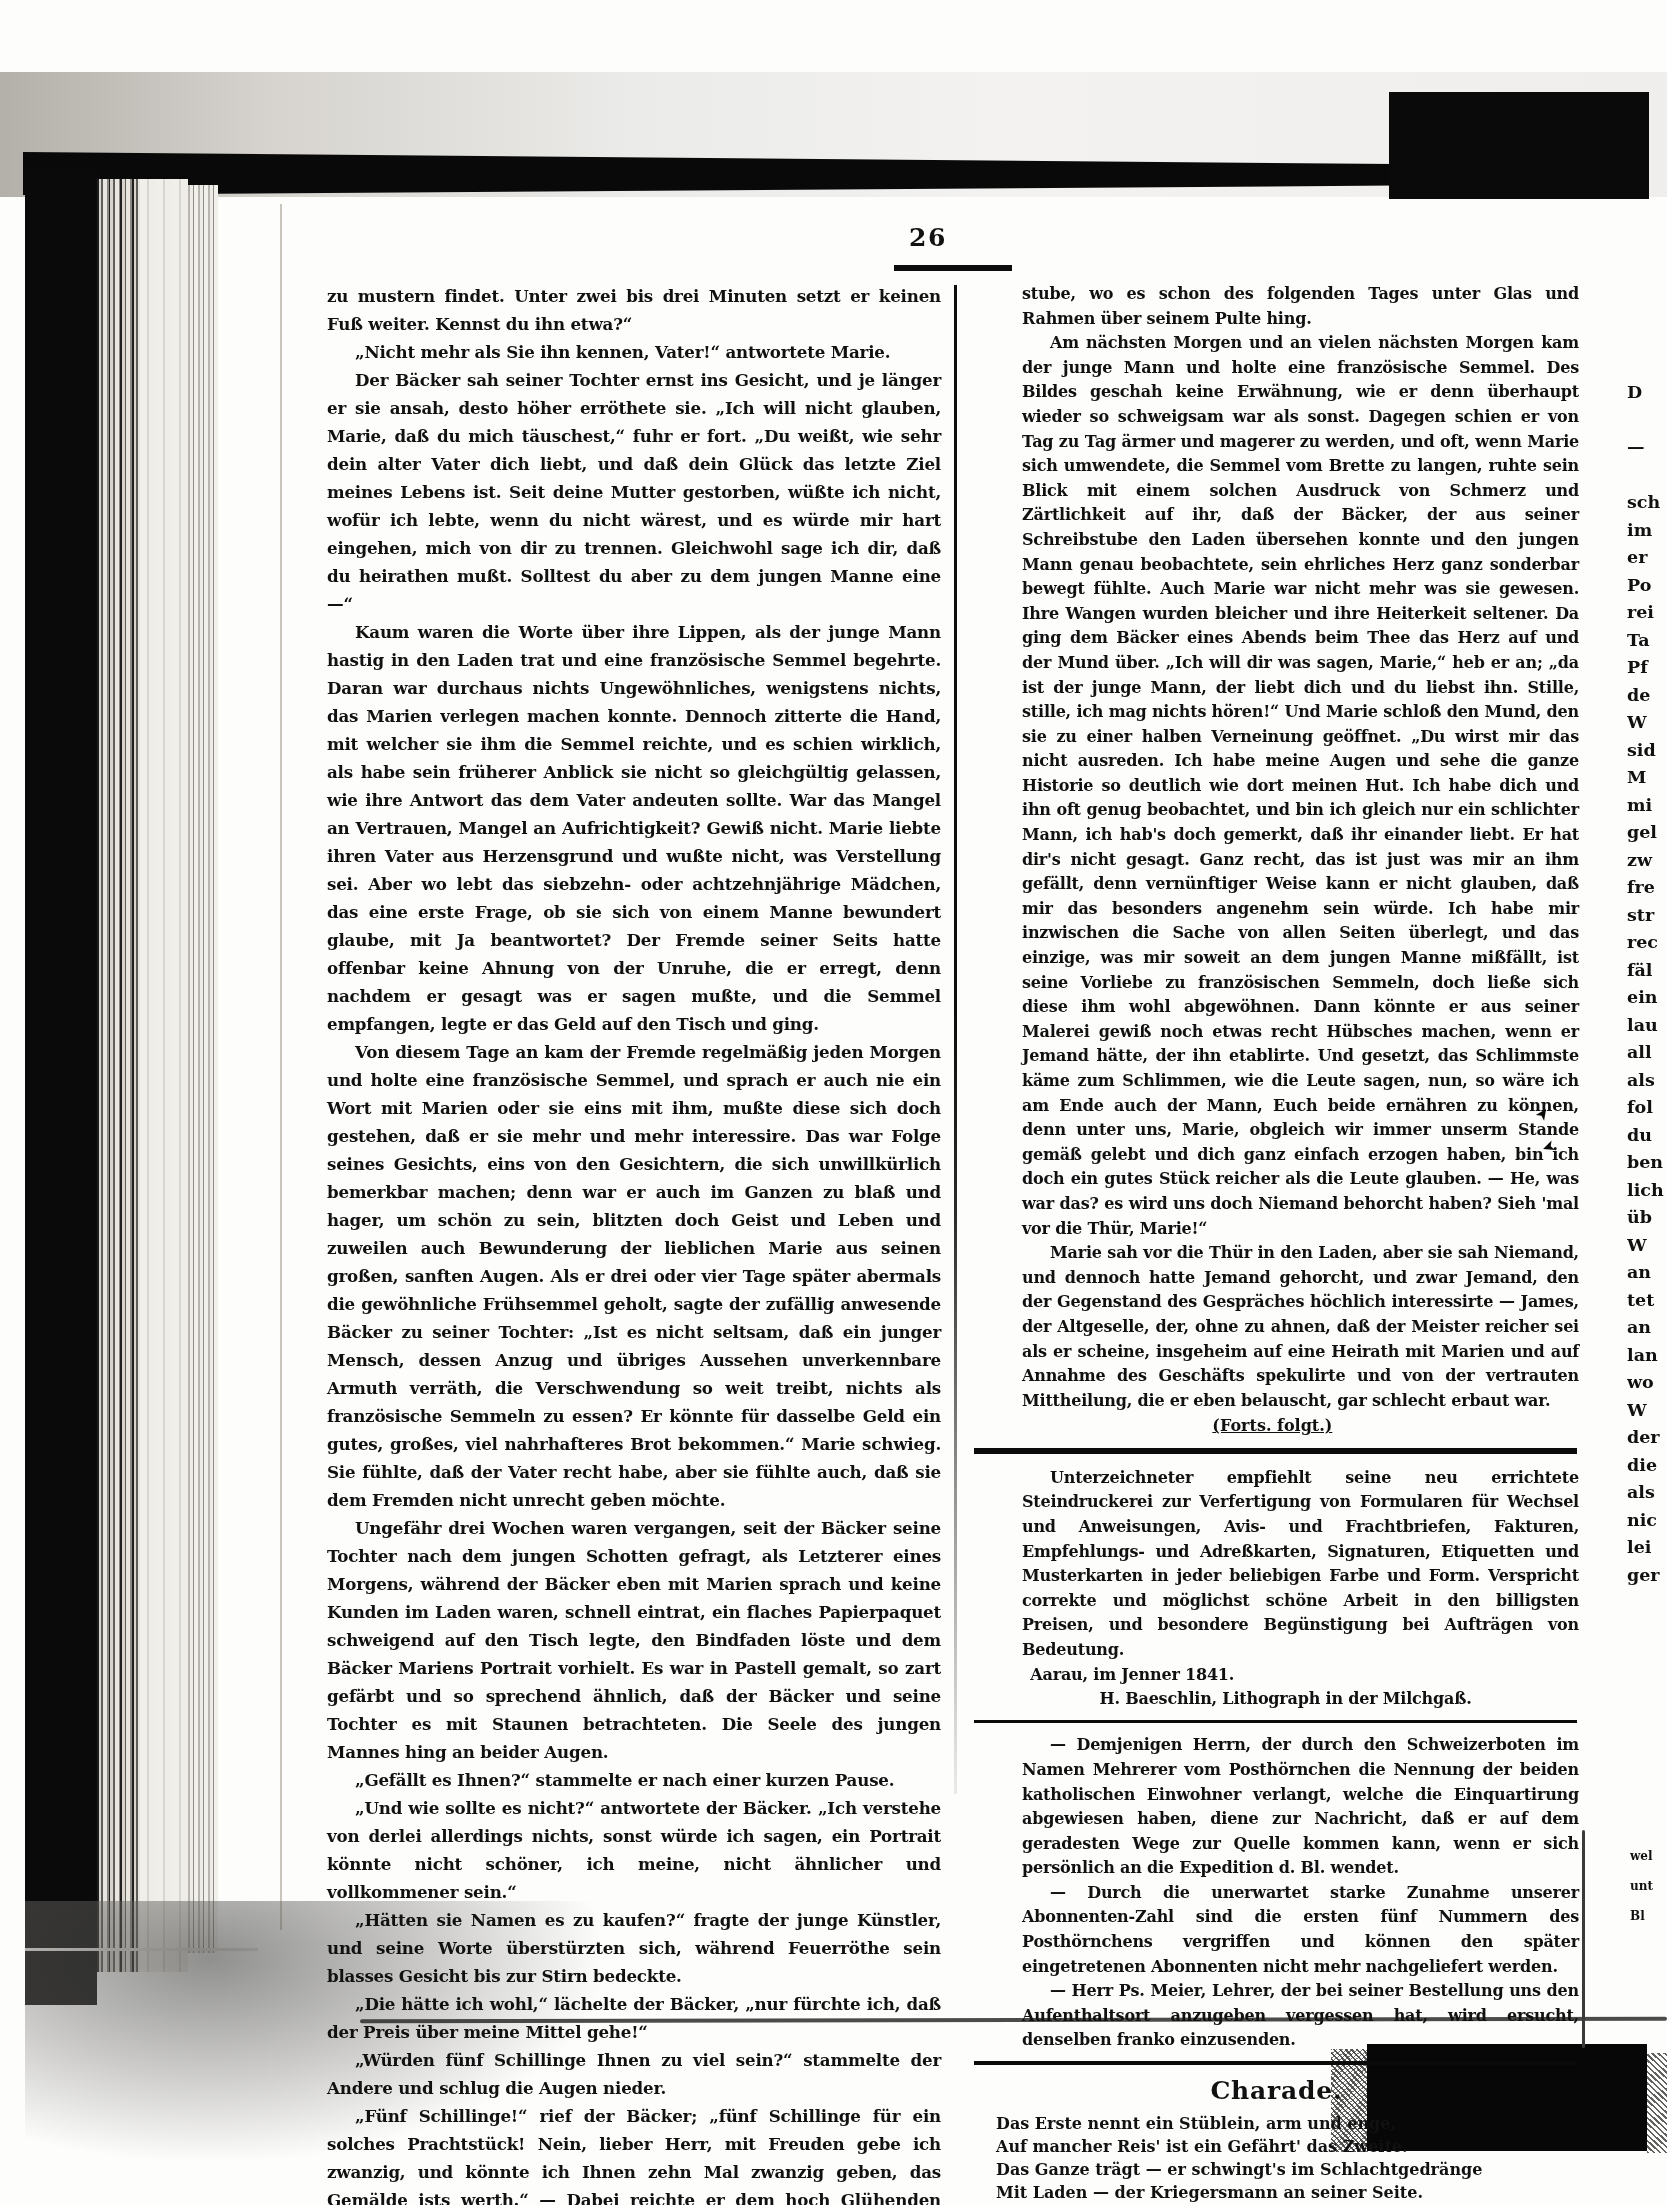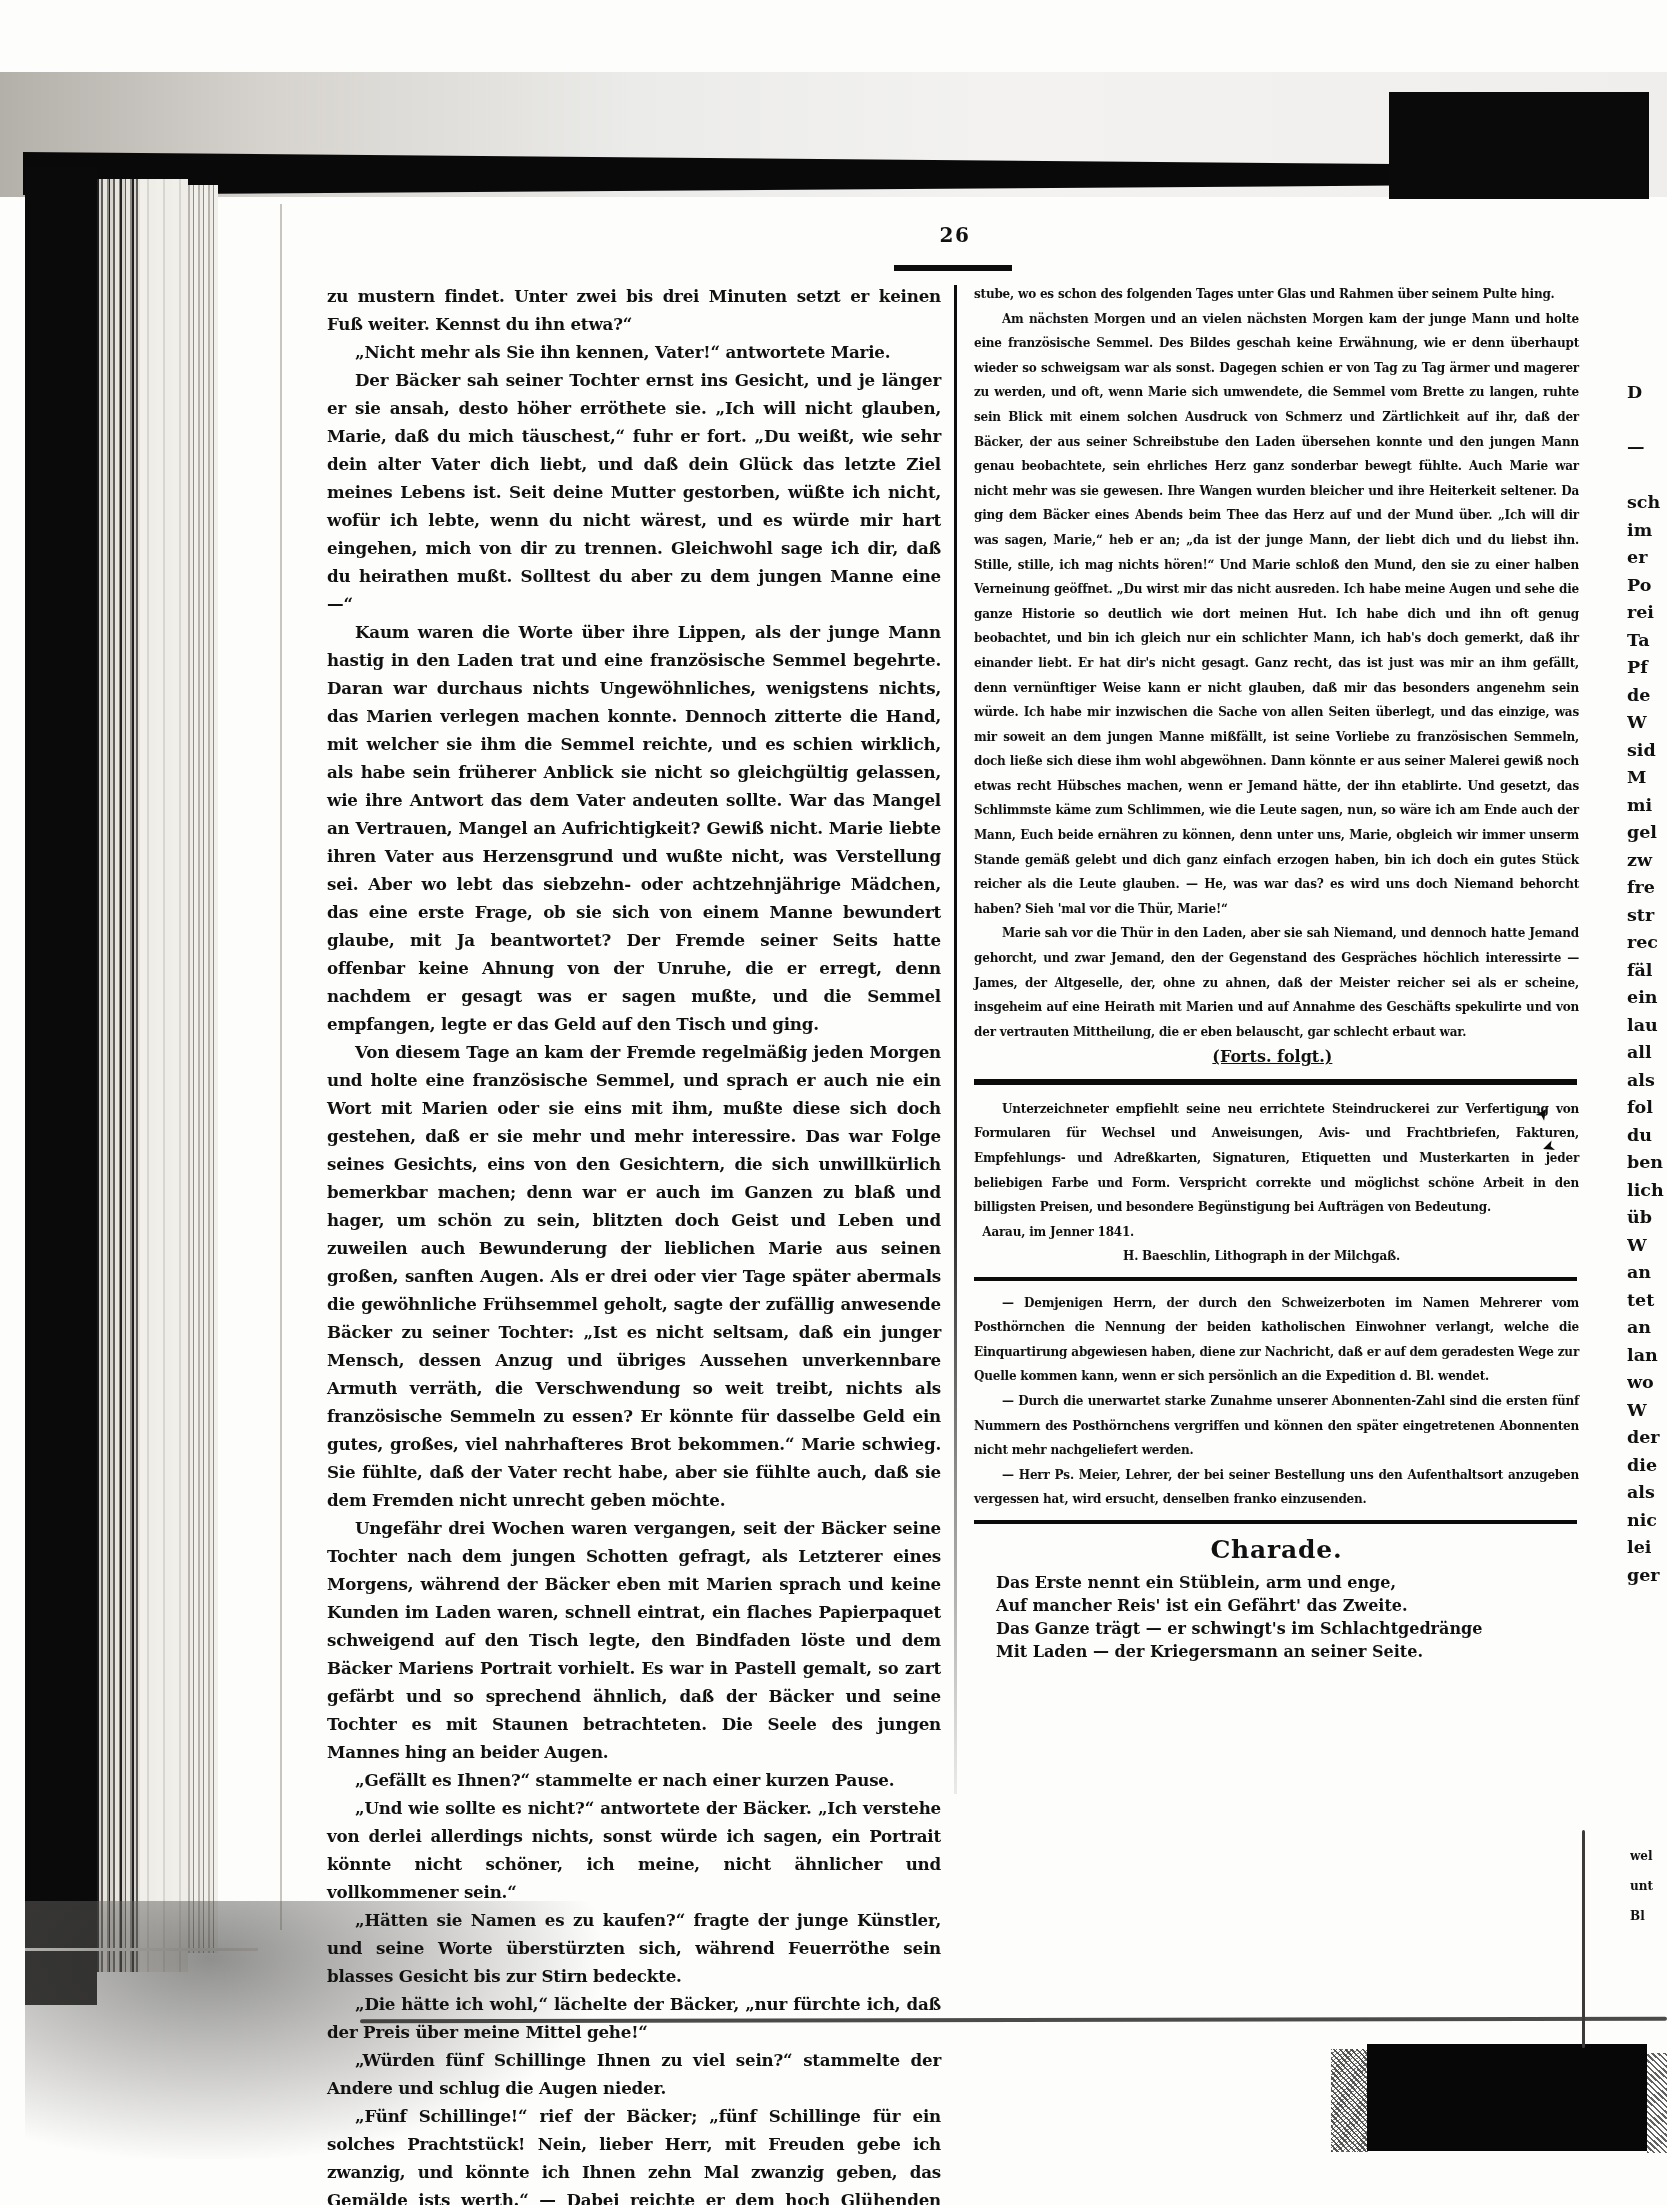--- a/index.html
+++ b/index.html
@@ -28,32 +28,32 @@
   .bottom-line{position:absolute;left:360px;top:2018px;width:1307px;height:4.2px;background:#2c2b29;
     border-radius:2.5px;transform:rotate(-.12deg);opacity:.85;}
   .bottom-right-black{position:absolute;left:1367px;top:2044px;width:280px;height:107px;background:#070707;}
   .speckle-left{position:absolute;left:1331px;top:2049px;width:37px;height:103px;opacity:.8;
     background:repeating-linear-gradient(47deg,rgba(10,10,10,.85) 0 1.7px,transparent 1.7px 4.2px),
                repeating-linear-gradient(-39deg,rgba(10,10,10,.7) 0 0.8px,transparent 0.8px 3.3px);}
   .speckle-right{position:absolute;left:1647px;top:2053px;width:20px;height:100px;opacity:.8;
     background:repeating-linear-gradient(43deg,rgba(10,10,10,.8) 0 1.7px,transparent 1.7px 4.2px);}
   .right-crease{position:absolute;left:1582px;top:1830px;width:2.5px;height:218px;background:#3c3b39;border-radius:1.7px;}
   
-  .page-number{position:absolute;left:909px;top:223px;width:92px;text-align:center;
-    font-size:20px;font-weight:700;letter-spacing:1.7px;}
+  .page-number{position:absolute;left:909px;top:223px;width:92px;
+    font-size:25px;font-weight:700;letter-spacing:1.7px;}
   .page-number-rule{position:absolute;left:894px;top:265px;width:118px;height:5.8px;background:#0d0d0d;}
   .column-divider{position:absolute;left:954px;top:285px;width:3.3px;height:1509px;
     background:linear-gradient(#0d0d0d 0 48%,#2c2c2c 62%,rgba(20,20,20,.45) 80%,rgba(20,20,20,.08) 100%);}
   
   .col{position:absolute;top:282px;}
   .col-left{left:327px;width:614px;}
   .col-right{left:974px;width:605px;}
   .para{margin:0;text-align:justify;text-indent:28px;
     font-weight:700;font-size:16.7px;line-height:28px;letter-spacing:-0.2px;}
-  .col-right .para{font-size:12px;line-height:24.6px;}
+  .col-right .para{font-size:16px;line-height:24.6px;margin-left:48px;}
   .noindent{text-indent:0;}
   .forts{text-align:center;padding-right:8.3px;font-weight:700;font-size:16px;line-height:25px;text-decoration:underline;}
   .rule{background:#0b0b0b;border:none;}
   .rule-thick{height:5.8px;margin:10px 1.7px 11.7px 0;}
   .rule-thin{height:3.3px;margin:8.3px 1.7px 10px 0;}
   .dateline{text-indent:8.3px;text-align:left;}
   .signature{text-align:center;padding-right:30px;text-indent:0;}
   .charade-title{margin:11.7px 0 6.7px;text-align:center;font-size:25px;font-weight:700;letter-spacing:0.8px;}
   .poem{padding-left:22px;}
   .poem-line{font-weight:700;font-size:16px;line-height:23px;white-space:nowrap;}

